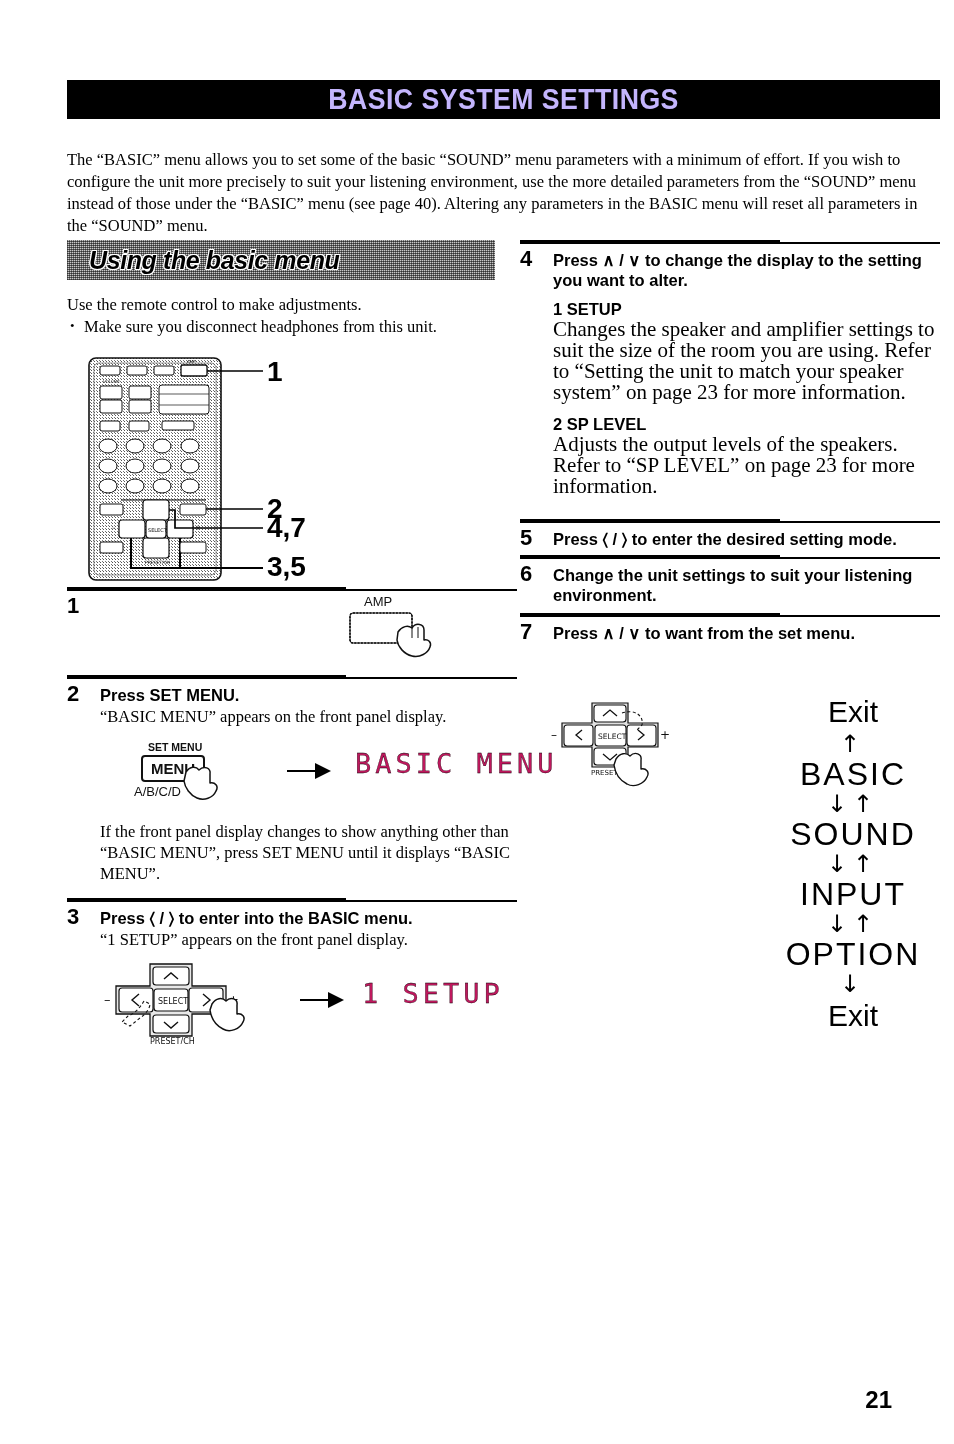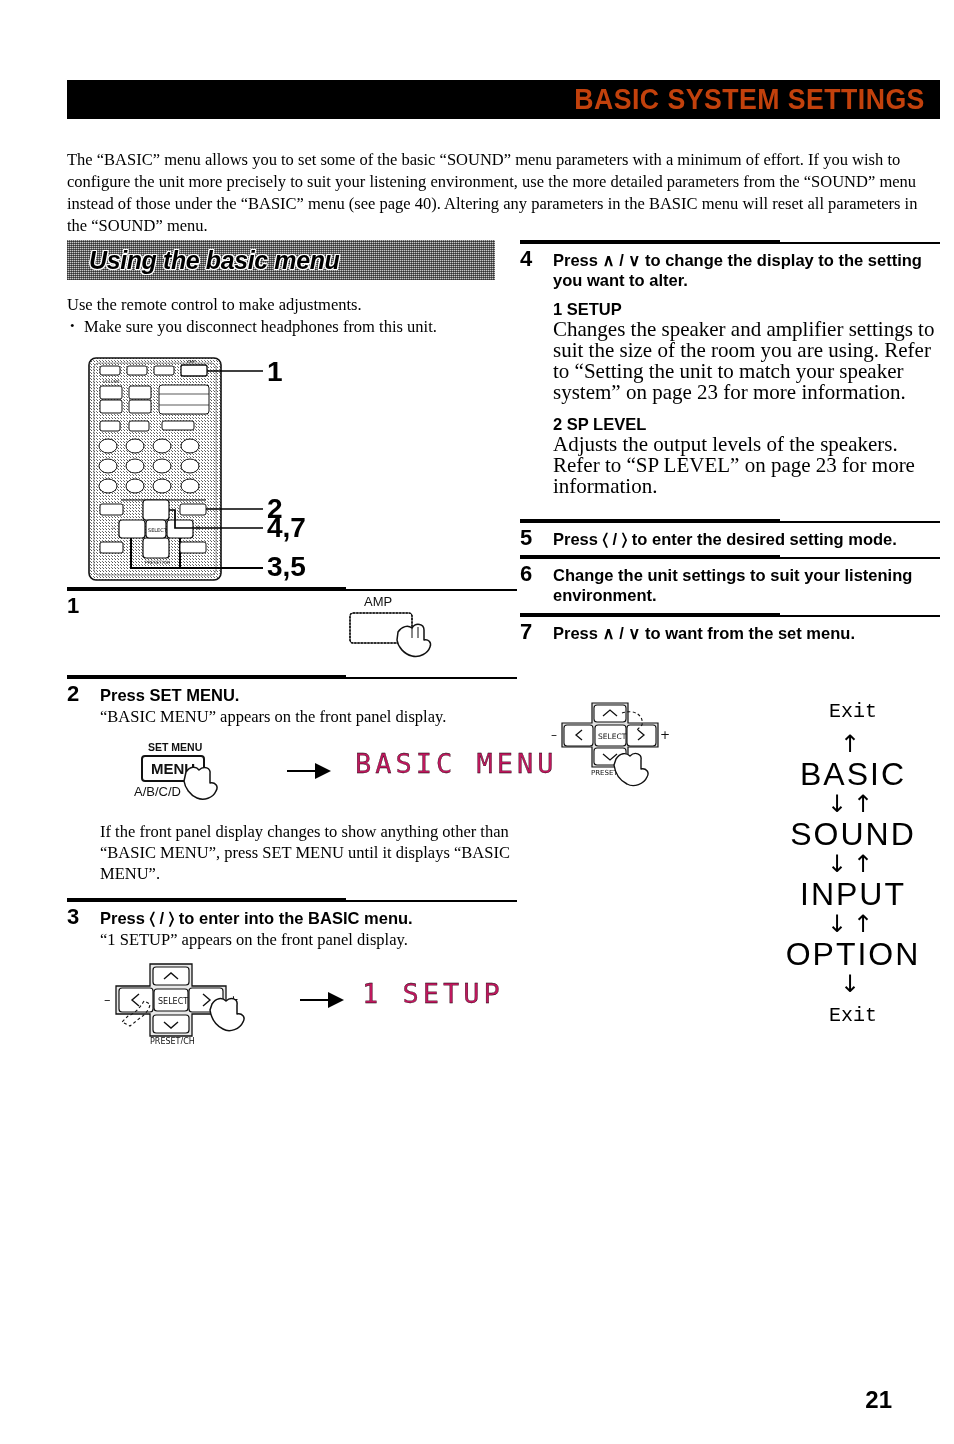--- a/index.html
+++ b/index.html
@@ -17,24 +17,24 @@
   }
 
   
   .title-bar {
     position: absolute;
     left: 67px;
     top: 80px;
     width: 873px;
     height: 39px;
     background: #000;
-    color: #c2410c;
+    color: #c4b5fd;
     display: flex;
     align-items: center;
-    justify-content: flex-end;
+    justify-content: center;
   }
   .title-bar .title-text {
     font-family: "Liberation Sans", sans-serif;
     font-weight: bold;
     font-size: 29px;
     letter-spacing: 0.5px;
     transform: scaleX(0.92);
     line-height: 1;
   }
 
@@ -184,22 +184,22 @@
 
   
   .flow {
     position: absolute;
     left: 243px;
     top: 455px;
     width: 180px;
     text-align: center;
   }
   .flow .serif-exit {
-    font-family: Liberation Mono, monospace;
-    font-size: 20px;
+    font-family: Liberation Sans, sans-serif;
+    font-size: 30px;
     line-height: 34px;
   }
   .flow .arrows {
     font-family: "DejaVu Sans", sans-serif;
     font-size: 24px;
     line-height: 30px;
     letter-spacing: 6px;
   }
   .flow .lcd-word {
     font-family: Liberation Sans, sans-serif;

